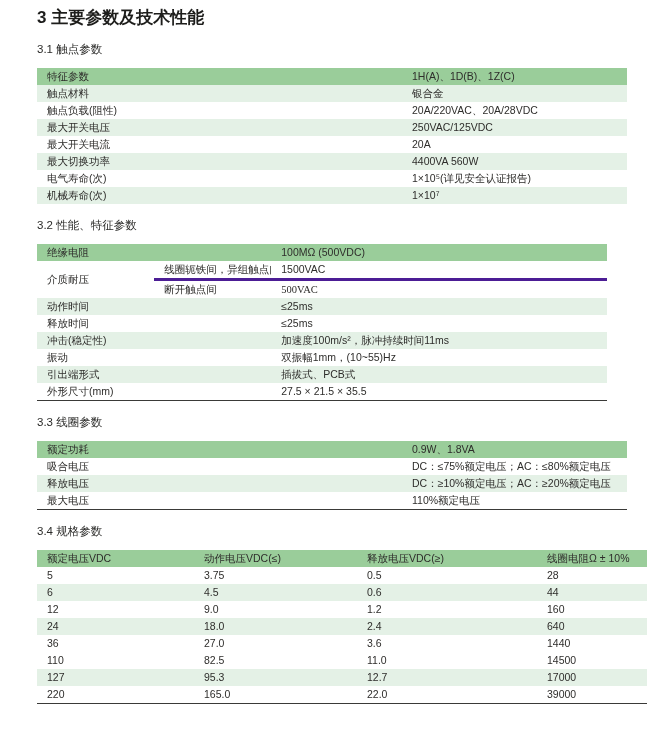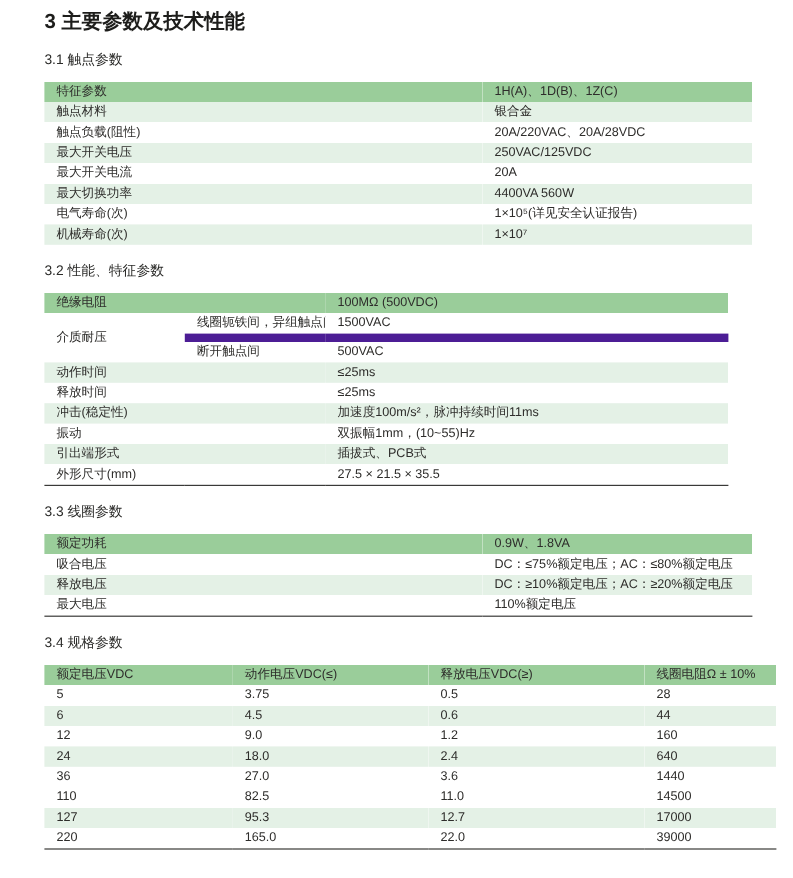--- a/index.html
+++ b/index.html
@@ -43,21 +43,21 @@
     text-align: left;
     vertical-align: middle;
     white-space: nowrap;
     overflow: hidden;
   }
   table.spec.bordered {
     border-bottom: 1.5px solid #3a3a38;
   }
   .hdr  { background: #9acd9a; }
   .alt  { background: #e4f1e6; }
-  .divided { border-top: 7px solid #4c1d95; }
+  .divided { border-top: 3px solid #4c1d95; font-family: Liberation Serif, serif; }
   .col-label  { width: 355px; }
   .col-value  { width: 215px; }
   .t2-c1 { width: 147px; }
   .t2-c2 { width: 208px; }
   .t4-c1 { width: 147px; margin-top: 18px; }
   .t4-c2 { width: 153px; }
   .t4-c3 { width: 170px; }
   .t4-c4 { width: 100px; }
 </style>
 </head>

